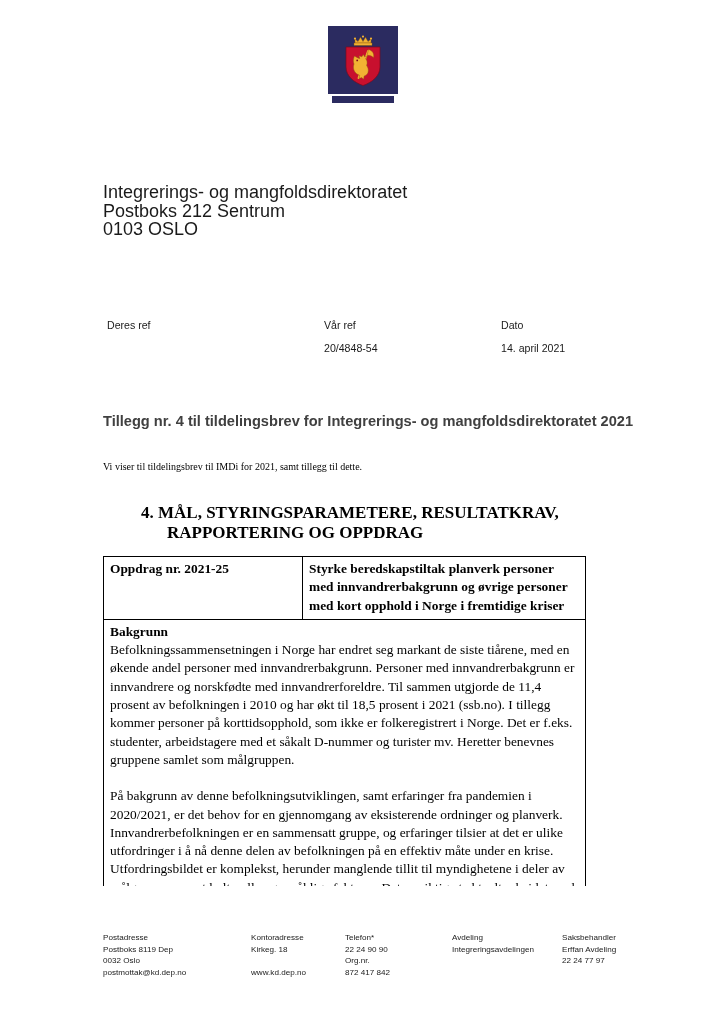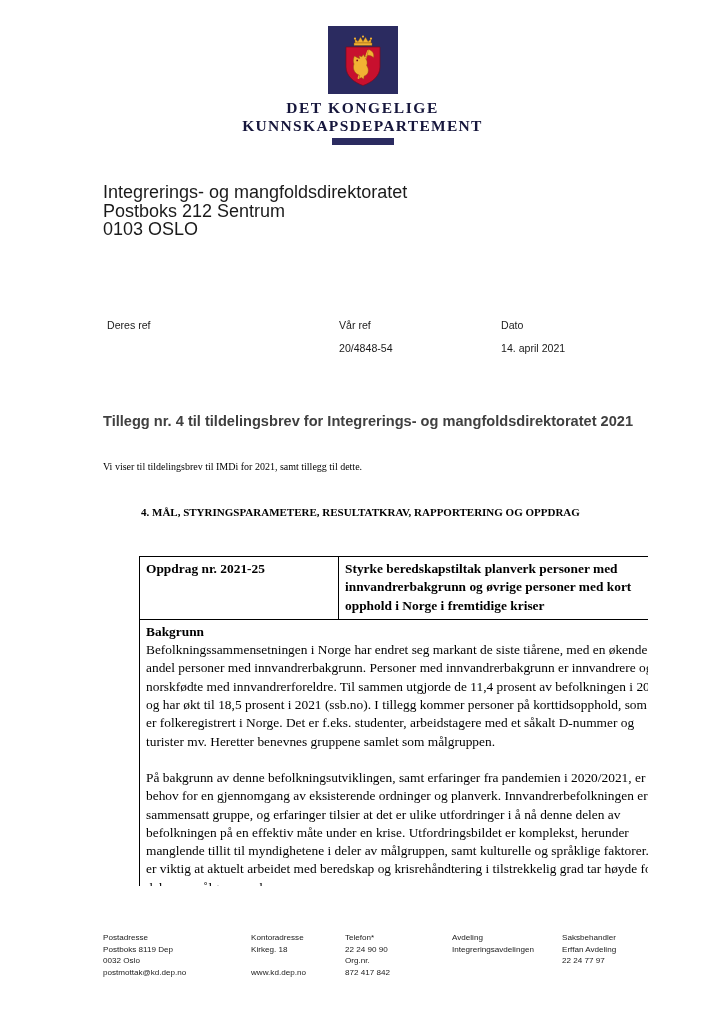--- a/index.html
+++ b/index.html
@@ -83,21 +83,21 @@
     font-family: "Liberation Sans", sans-serif;
     font-size: 10.6px;
     line-height: 17px;
     color: #1a1a1a;
   }
   .ref-col {
     position: absolute;
     top: 0;
   }
   .ref-col.c1 { left: 4px; }
-  .ref-col.c2 { left: 236px; }
+  .ref-col.c2 { left: 221px; }
   .ref-col.c3 { left: 398px; }
   .ref-value { margin-top: 6px; }
 
   
   .doc-title {
     position: absolute;
     left: 103px;
     top: 412px;
     width: 545px;
     font-family: "Liberation Sans", sans-serif;
@@ -117,35 +117,34 @@
   }
 
   
   .section-heading {
     position: absolute;
     left: 141px;
     top: 503px;
     width: 510px;
     font-family: "Liberation Serif", serif;
     font-weight: bold;
-    font-size: 11px;
+    font-size: 17px;
     line-height: 19.5px;
     text-indent: -26px;
     padding-left: 26px;
   }
 
   
   .oppdrag-table {
     position: absolute;
     left: 103px;
     top: 556px;
-    width: 543px;
+    width: 483px;
     border-collapse: collapse;
     table-layout: fixed;
-    margin-left: 36px;
   }
   .oppdrag-table td {
     border: 1px solid #000;
     vertical-align: top;
     padding: 3px 6px 4px 6px;
     font-family: "Liberation Serif", serif;
     font-size: 13.4px;
     line-height: 18.3px;
   }
   .cell-head-left {
@@ -228,24 +227,20 @@
         <path d="M27.5 15.5 C31.5 16.5 33.5 20 32.5 23.5 C30 21.5 28 21 26 21.6 Z" fill="#f2b233" stroke="#8a5b10" stroke-width="0.4"></path>
 
         <path d="M13.5 22 C12.2 24.5 12 27.5 13 30 C12 32.5 12.3 35.5 13.8 37.8
                  C15 39.6 16.8 40.6 18.6 41.2 L18.2 44.6 L20.6 43.6 L22.6 45.2
                  L23.2 42 C25 41.4 26.4 40.2 27 38.5 C27.8 36 27 33.4 25.6 31.5
                  C26.6 29.2 26.2 26.5 24.6 24.6 L26.4 22.4 L23.6 22.8 L22.4 20.4
                  L20.8 22.8 L18 21.8 L18.8 24.6 C16.8 24.2 15 22.8 13.5 22 Z" fill="#f2b233" stroke="#8a5b10" stroke-width="0.45" stroke-linejoin="round"></path>
         <circle cx="16.2" cy="26.4" r="0.9" fill="#7a0a1c"></circle>
       </svg>
     </div>
-  </div>
-  <div class="logo-wordmark">
-    <div class="logo-line1">DET KONGELIGE</div>
-    <div class="logo-line2">KUNNSKAPSDEPARTEMENT</div>
   </div>
   <div class="logo-underbar"></div>
 </div>
 
 <div class="addressee">
   <div>Integrerings- og mangfoldsdirektoratet</div>
   <div>Postboks 212 Sentrum</div>
   <div>0103 OSLO</div>
 </div>
 

